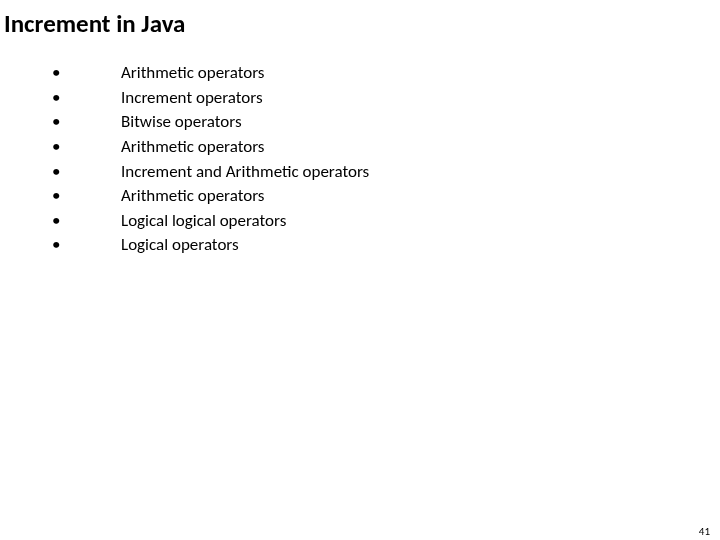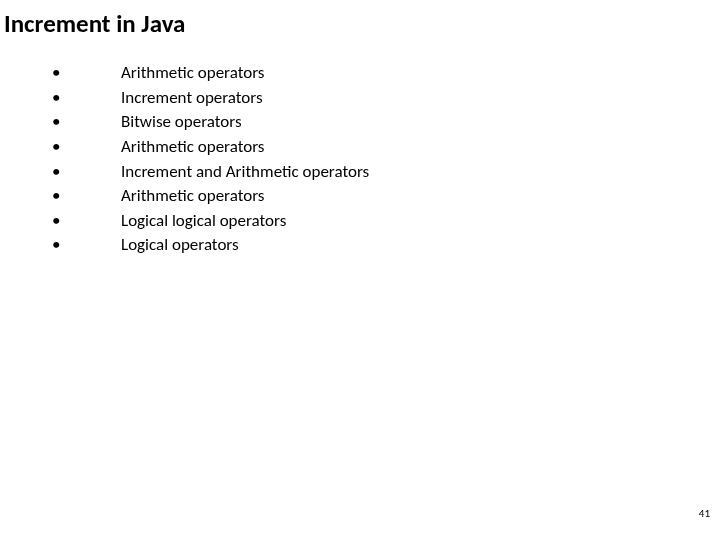--- a/index.html
+++ b/index.html
@@ -40,21 +40,21 @@
       flex-shrink: 0;
       text-align: left;
       padding-left: 2px;
     }
     .bullet-text {
       flex: 1;
       margin-left: 37px;
     }
     .page-number {
       position: absolute;
-      bottom: 20px;
+      bottom: 2px;
       right: 10px;
       font-size: 11px;
       color: #000000;
       margin-left: 36px;
     }
   </style>
 </head>
 <body>
 
 <h1 class="slide-title">Increment in Java</h1>

